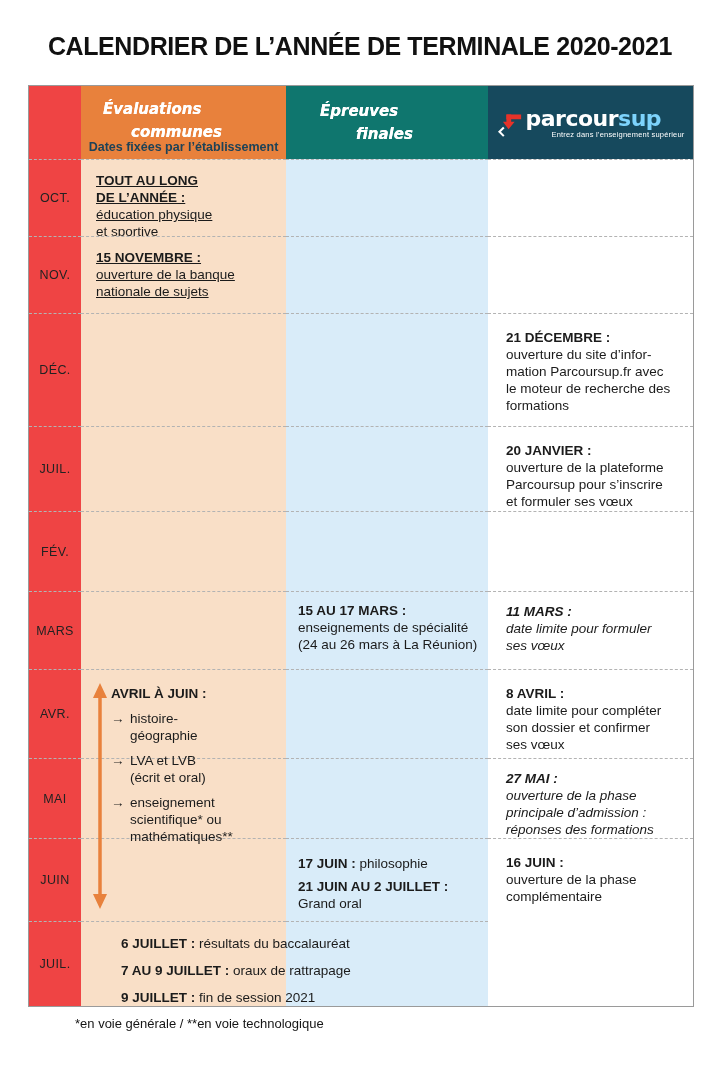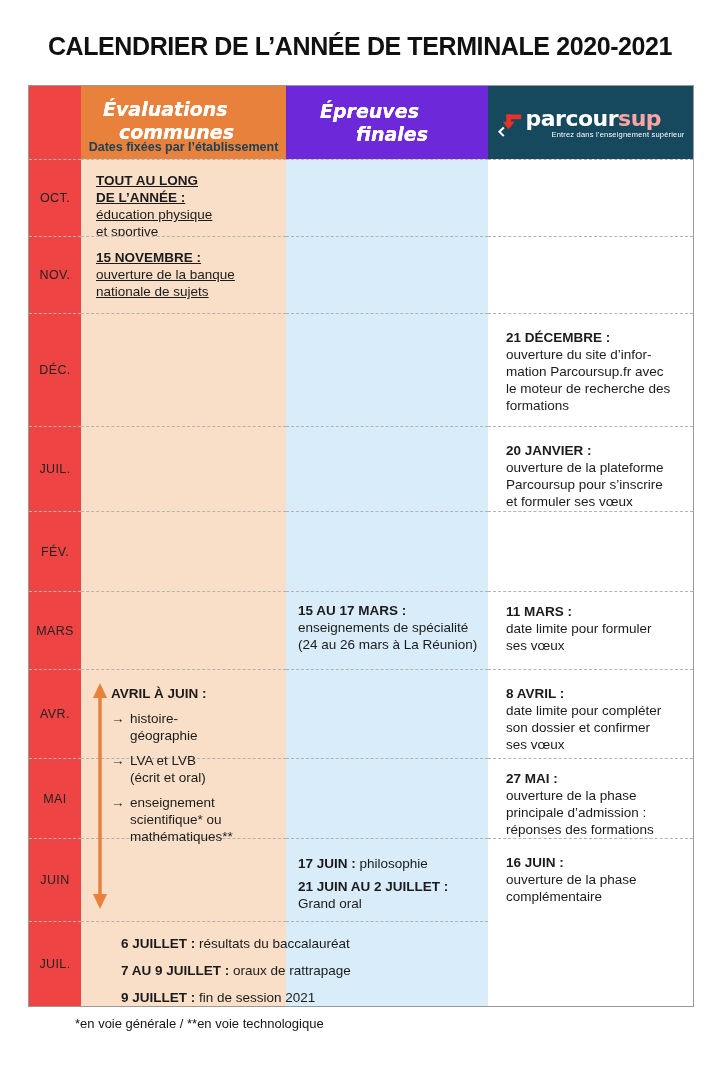--- a/index.html
+++ b/index.html
@@ -22,46 +22,46 @@
   .cell{position:relative;box-sizing:border-box;}
   .rowline{border-top:1px dashed #b3b3b3;}
   .bg-eval{background:#f9dfc7;text-decoration:underline;}
   .bg-fin{background:#d9ecf9;}
   .bg-pcs{background:#ffffff;}
   .bg-month{background:#ef4444;}
   .month{display:flex;align-items:center;justify-content:center;
     font-size:12.5px;letter-spacing:0.4px;color:#222;}
   
   .orange-h{background:#e8813c;color:#fff;}
-  .blue-h{background:#6d28d9;color:#fff;}
+  .blue-h{background:#0f766e;color:#fff;}
   .navy-h{background:#16495d;color:#fff;display:flex;flex-direction:column;
     align-items:center;justify-content:center;}
   .script{font-family:"DejaVu Sans", sans-serif;font-style:italic;font-weight:700;
-    font-size:19px;line-height:23px;text-shadow:0 0 0 #fff;}
+    font-size:15px;line-height:23px;text-shadow:0 0 0 #fff;}
   .orange-h .l1{padding:12px 0 0 22px;}
   .orange-h .l2{text-align:center;padding-right:14px;}
   .orange-h .sub{position:absolute;bottom:5px;left:0;width:100%;text-align:center;
     color:#1d4257;font-weight:700;font-size:12.5px;}
   .blue-h .l1{padding:14px 0 0 34px;}
   .blue-h .l2{padding-left:70px;}
   .logo-row{display:flex;align-items:flex-start;}
   .logo-arrow{margin:4px 3px 0 0;}
   .wordmark{font-family:"DejaVu Sans", sans-serif;font-weight:700;font-size:22px;
     letter-spacing:-0.5px;line-height:24px;}
   .wm-white{color:#ffffff;}
-  .wm-red{color:#fca5a5;}
+  .wm-red{color:#7dd3fc;}
   .tagline{font-size:7.5px;color:#ffffff;letter-spacing:0.2px;margin:-1px 0 0 26px;}
   
   .con{font-size:13.5px;line-height:17px;}
   .pre{white-space:pre-line;}
   .head{font-weight:700;}
   .pad-eval{padding:12px 8px 0 15px;}
   .pad-fin{padding:10px 6px 0 12px;}
   .pad-pcs{padding:15px 6px 0 18px;}
-  .pad-pcs-tight{padding:11px 6px 0 18px;}
+  .pad-pcs-tight{padding:11px 6px 0 18px;font-style:italic;}
   .line .b{font-weight:700;}
   .mt6{margin-top:6px;}
   
   .span-eval{background:transparent;z-index:2;}
   .tl-arrow{position:absolute;left:8px;top:13px;}
   .aj-list{padding:16px 10px 0 30px;font-size:13.5px;line-height:17px;}
   .aj-item{display:flex;margin-top:8px;}
   .aj-bullet{width:19px;flex:0 0 19px;font-weight:700;}
   
   .span-juil{background:transparent;z-index:2;padding:14px 10px 0 40px;

